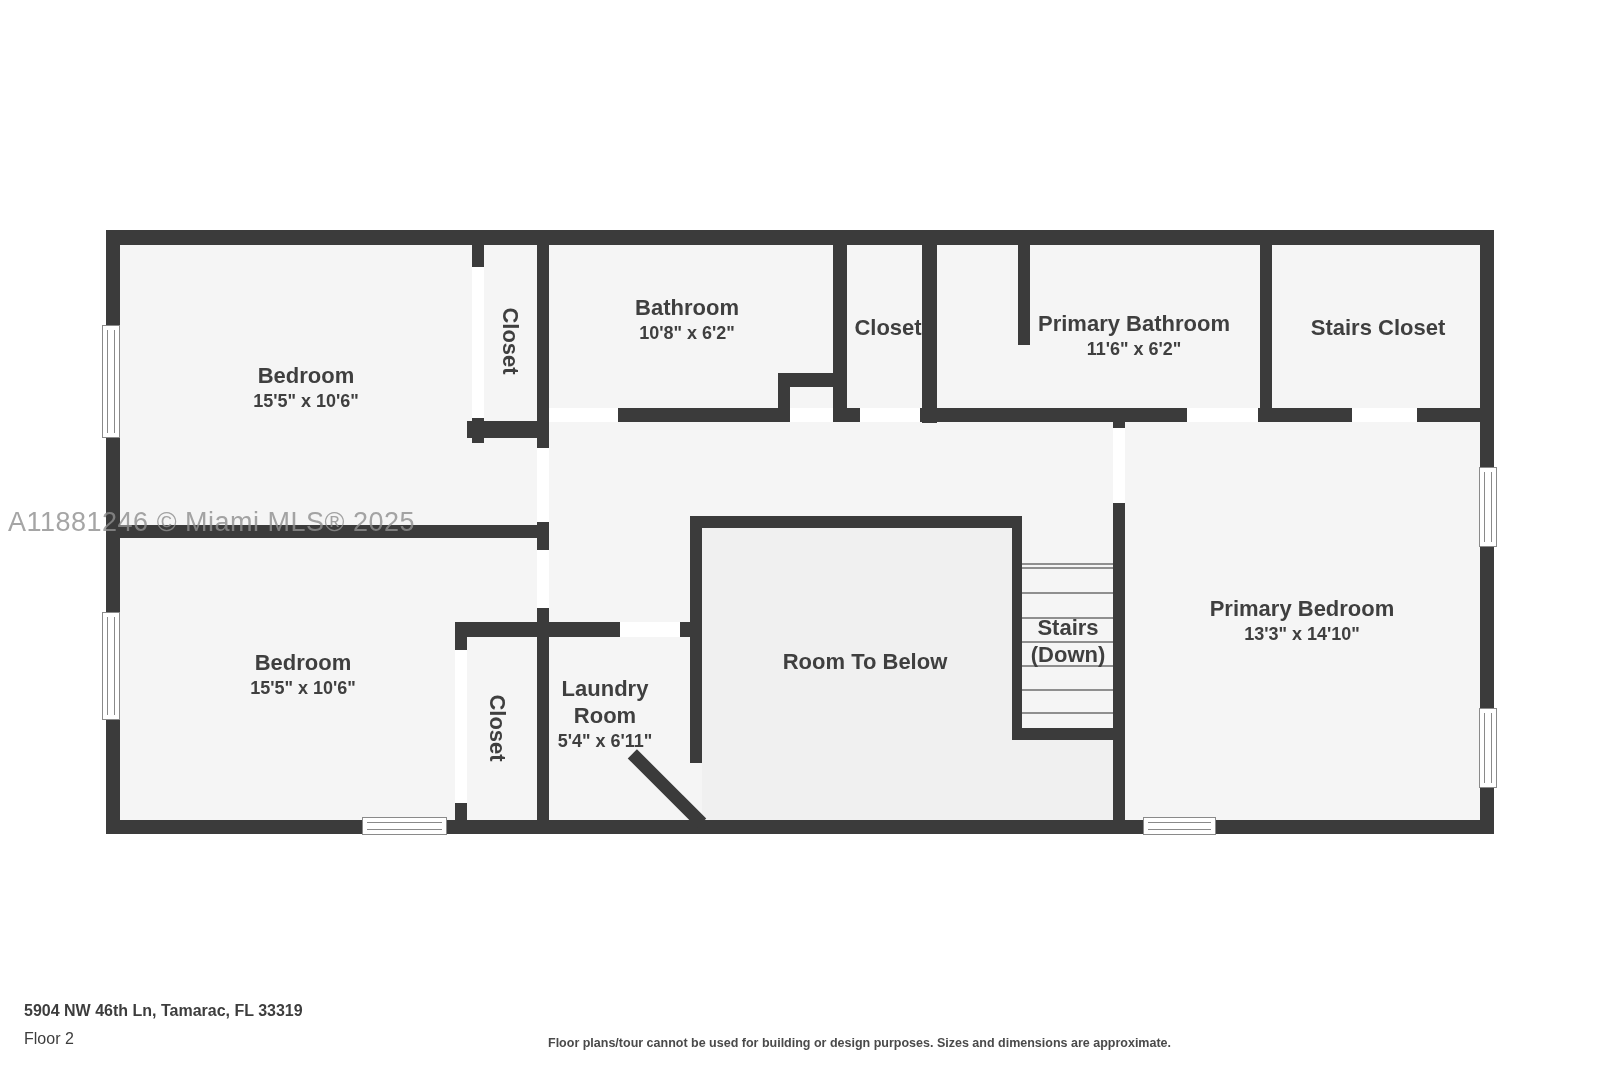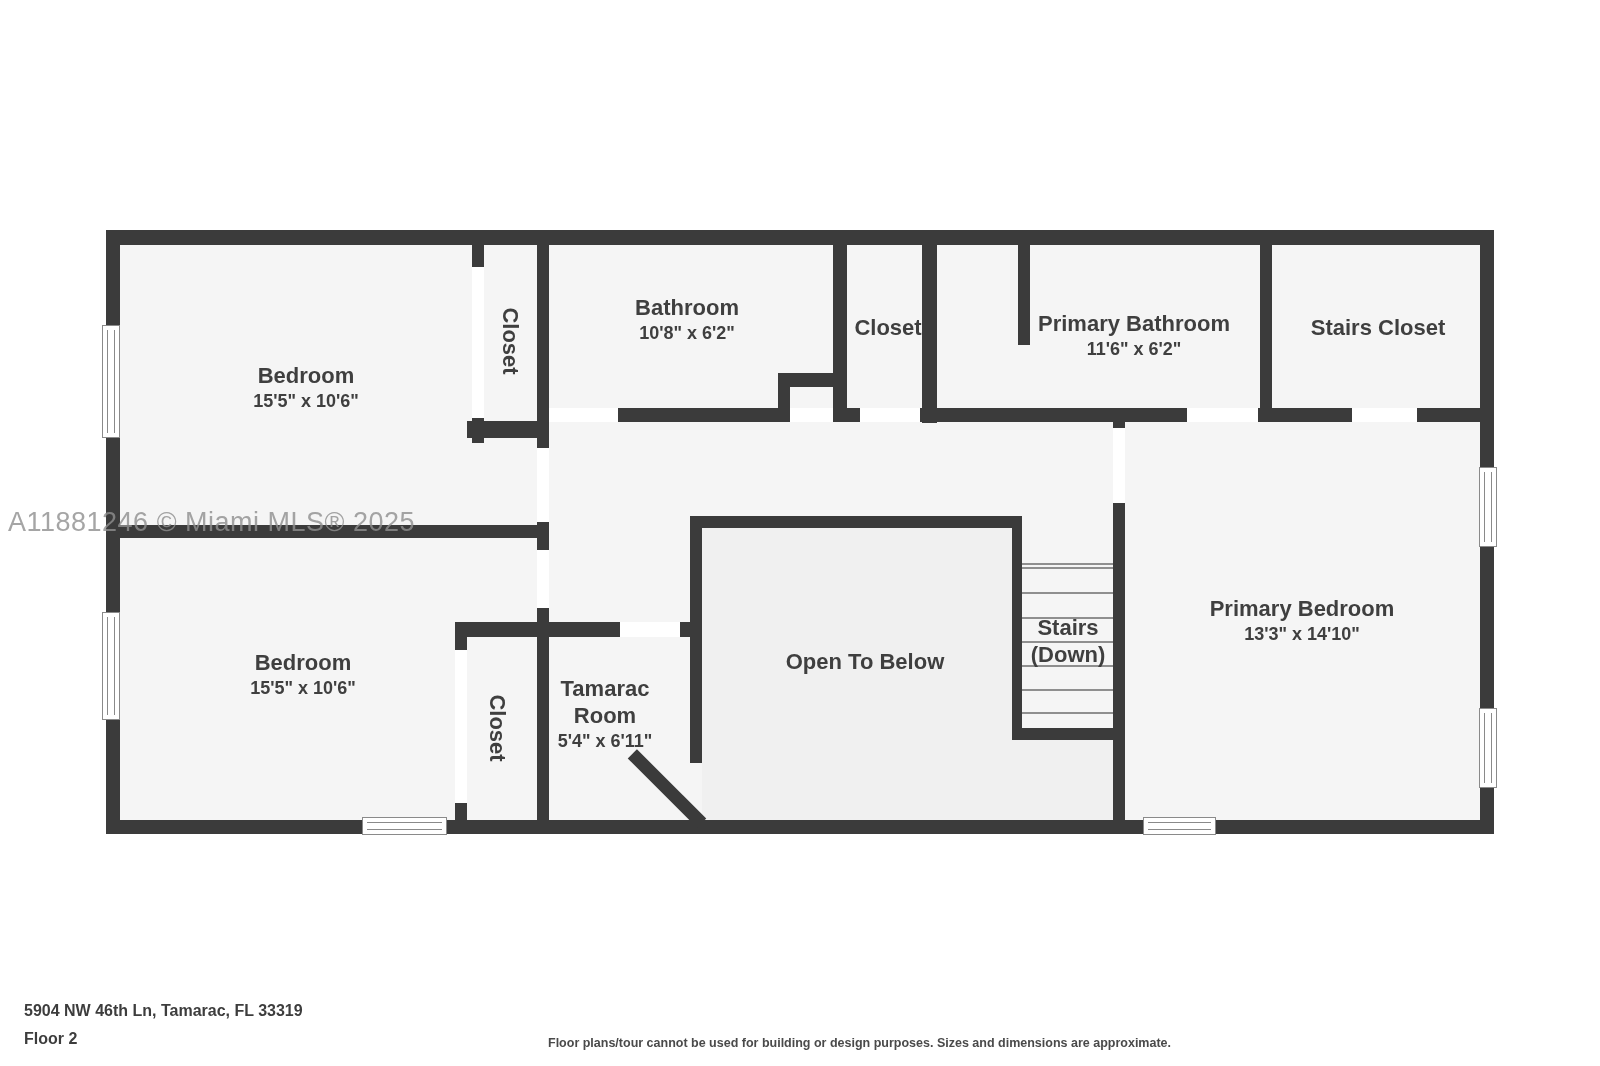--- a/index.html
+++ b/index.html
@@ -24,21 +24,21 @@
     text-align:center;white-space:nowrap;color:#3f3f3f;z-index:6;
   }
   .room-label.rot{transform:translate(-50%,-50%) rotate(90deg);}
   .rname{font-size:22px;font-weight:700;line-height:27px;}
   .rdims{font-size:18px;font-weight:700;line-height:25px;}
   #watermark{
     position:absolute;left:8px;top:507px;z-index:9;
     font-size:27px;color:#8f8f8f;opacity:.8;letter-spacing:.5px;
   }
   #footer-address{position:absolute;left:24px;top:1002px;font-size:16px;font-weight:700;color:#3d3d3d;}
-  #footer-floor{position:absolute;left:24px;top:1030px;font-size:16px;font-weight:700;color:#3d3d3d;}
+  #footer-floor{position:absolute;left:24px;top:1030px;font-size:16px;font-weight:400;color:#3d3d3d;}
   #footer-disclaimer{position:absolute;left:548px;top:1036px;font-size:12.5px;font-weight:700;color:#4a4a4a;white-space:nowrap;}
 </style>
 </head>
 <body>
 
 <div id="plan">
     <div class="abs floor" style="left: 106px; top: 230px; width: 1388px; height: 604px; z-index: 0;"></div>
     <div class="abs open-area" style="left: 702px; top: 528px; width: 411px; height: 292px; z-index: 1;"></div>
     <div class="abs floor" style="left: 1022px; top: 528px; width: 91px; height: 200px; z-index: 1;"></div>
     <div class="abs tread" style="left: 1022px; top: 563px; width: 91px; height: 2px;"></div>
@@ -133,26 +133,26 @@
       <div class="rname">Stairs Closet</div>
     </div>
     <div class="room-label" style="left: 303px; top: 675px;">
       <div class="rname">Bedroom</div>
       <div class="rdims">15'5" x 10'6"</div>
     </div>
     <div class="room-label rot" style="left: 497px; top: 728px;">
       <div class="rname">Closet</div>
     </div>
     <div class="room-label" style="left: 605px; top: 714px;">
-      <div class="rname">Tamarac</div>
+      <div class="rname">Laundry</div>
       <div class="rname">Room</div>
       <div class="rdims">5'4" x 6'11"</div>
     </div>
     <div class="room-label" style="left: 865px; top: 661px;">
-      <div class="rname">Open To Below</div>
+      <div class="rname">Room To Below</div>
     </div>
     <div class="room-label" style="left: 1068px; top: 641px; text-align: center;">
       <div class="rname">Stairs</div>
       <div class="rname">(Down)</div>
     </div>
     <div class="room-label" style="left: 1302px; top: 621px;">
       <div class="rname">Primary Bedroom</div>
       <div class="rdims">13'3" x 14'10"</div>
     </div>
   </div>

